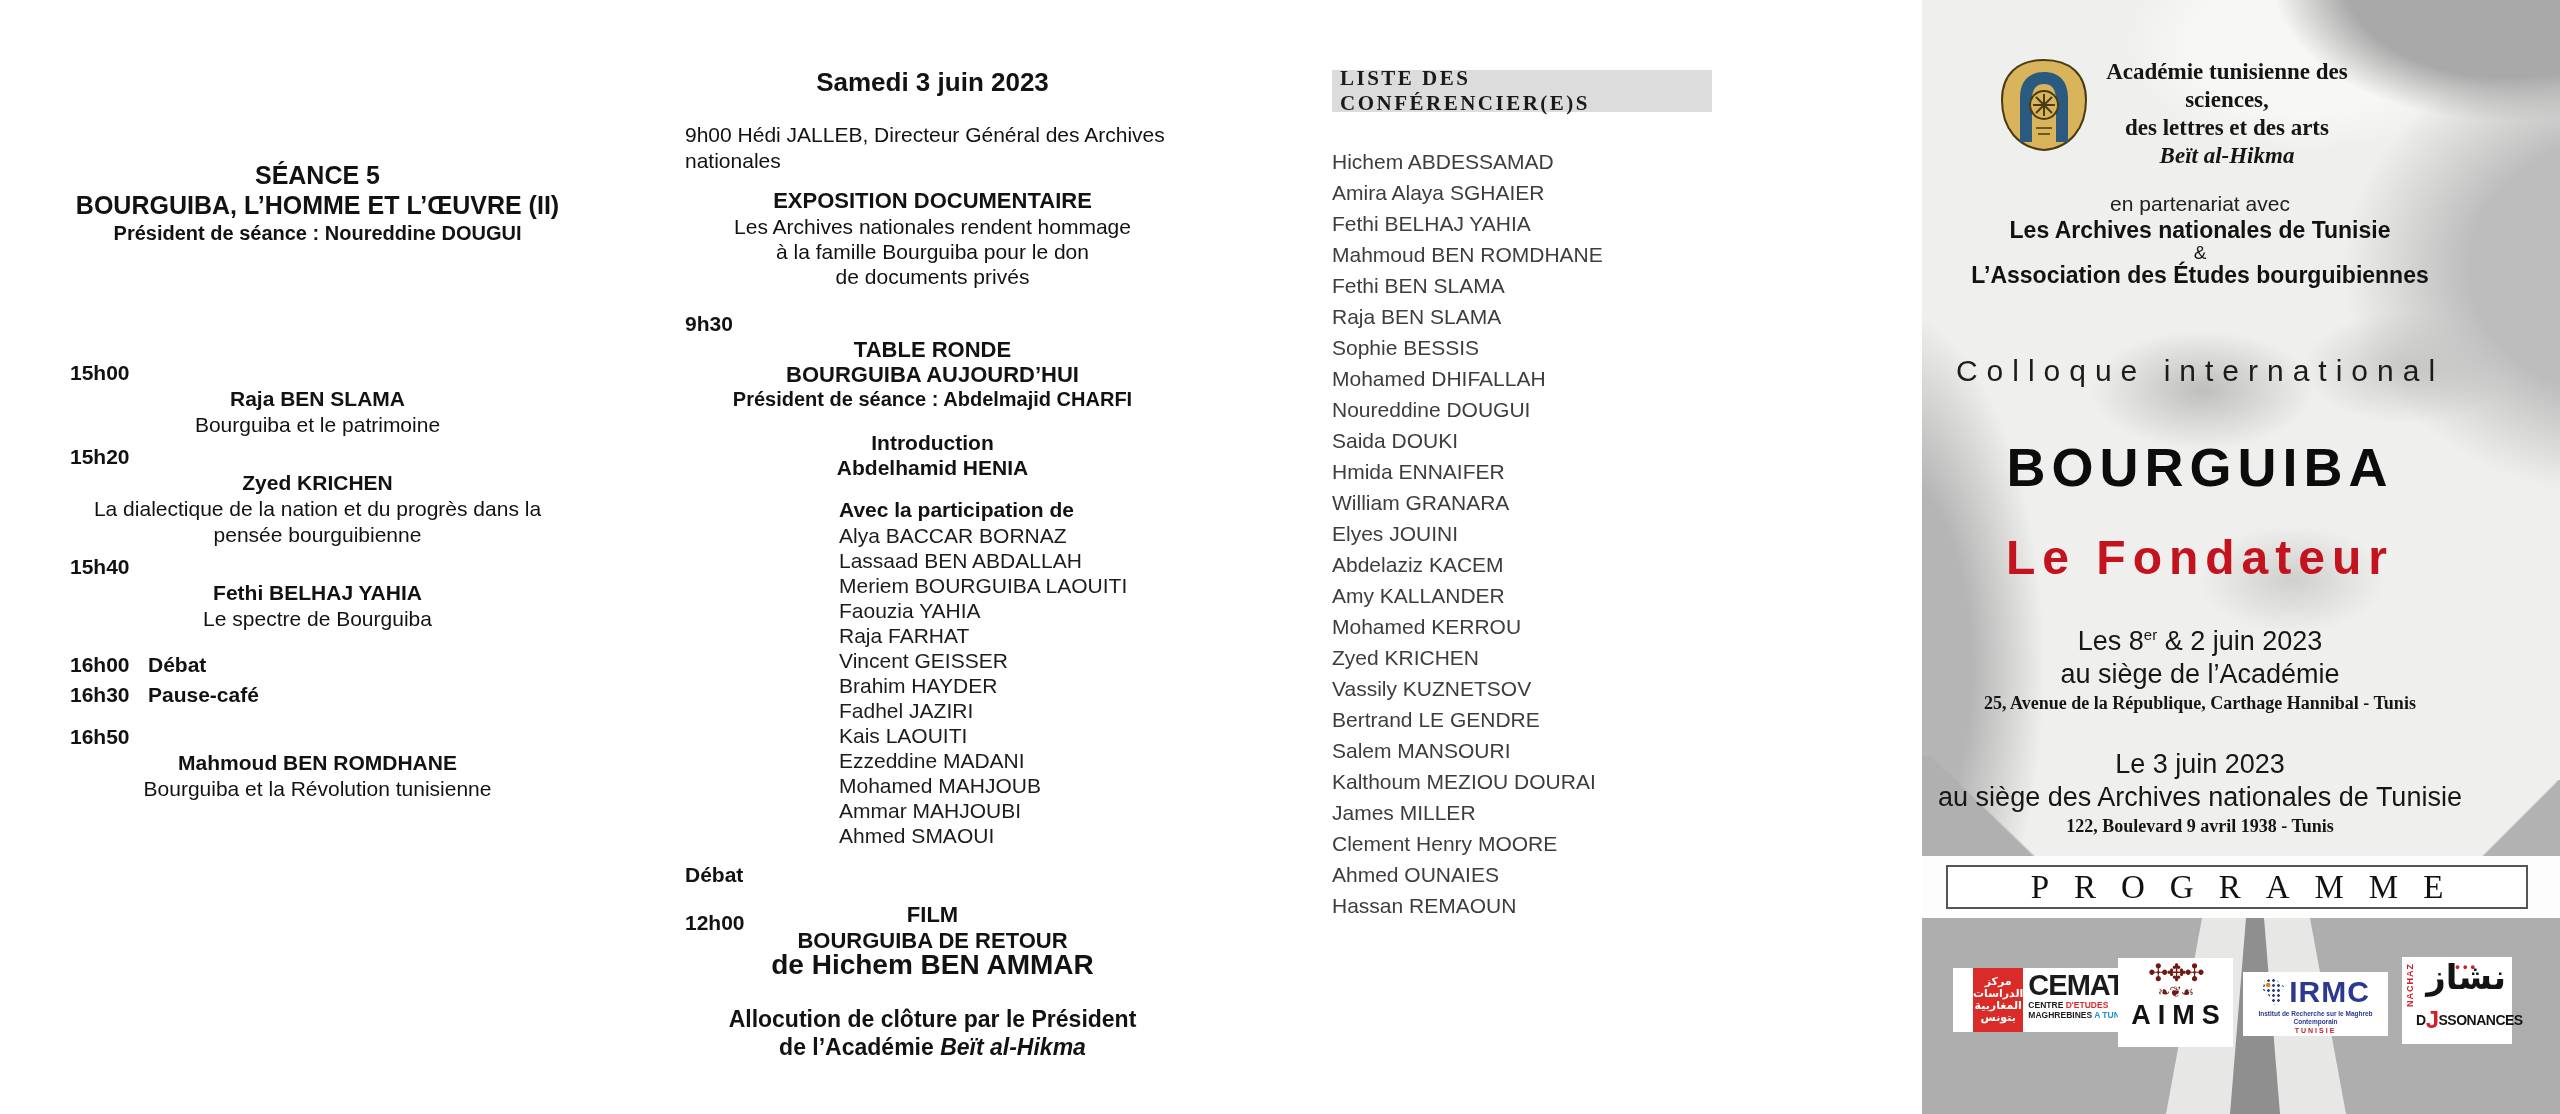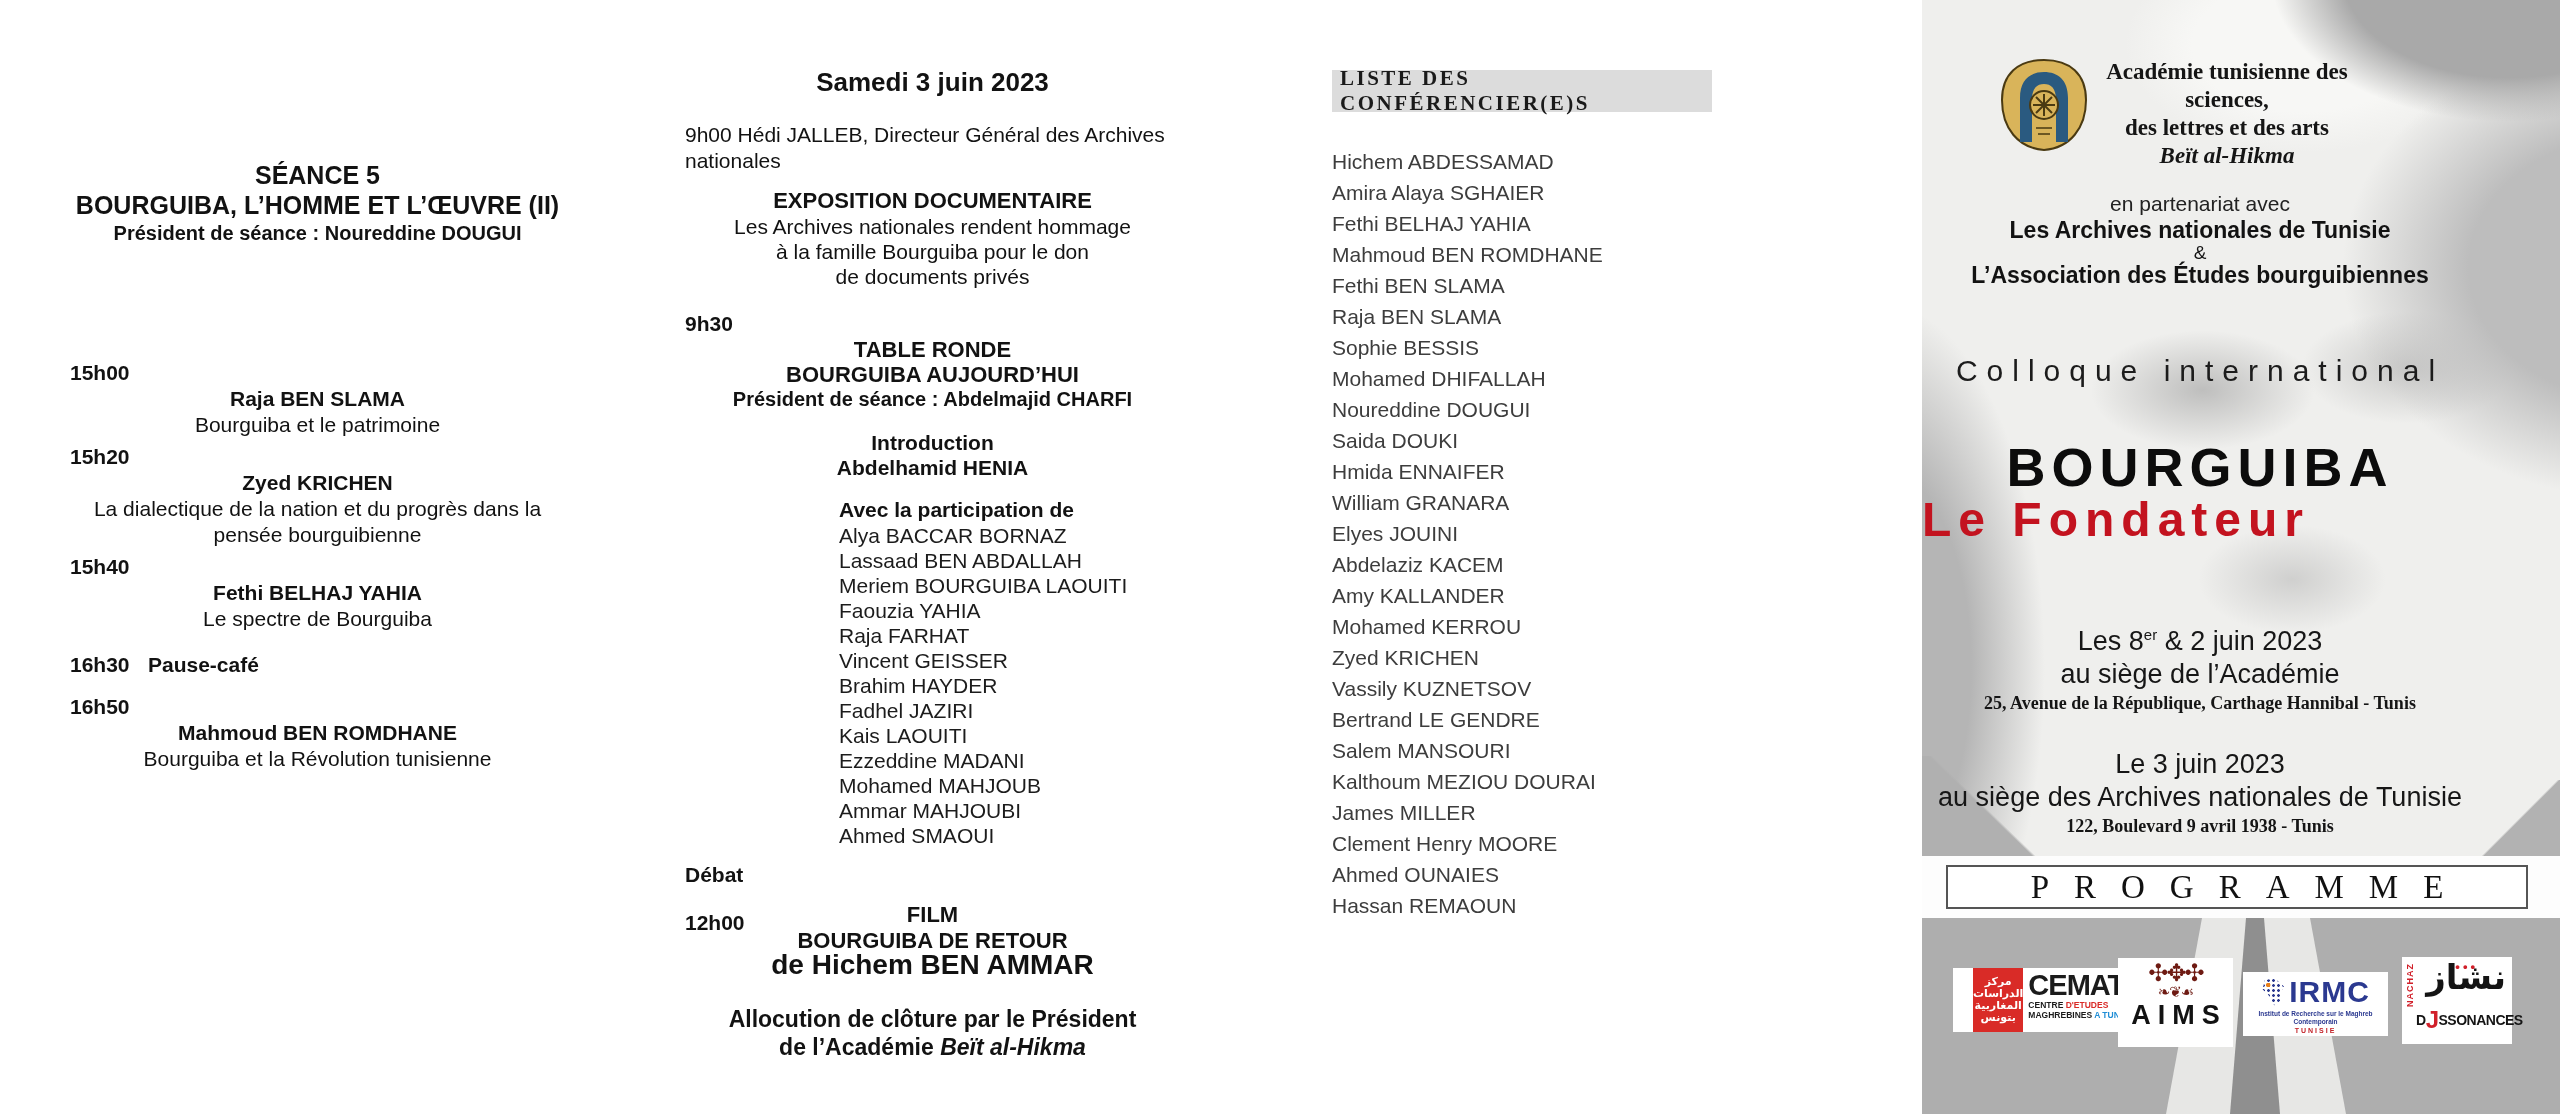--- a/index.html
+++ b/index.html
@@ -74,21 +74,21 @@
   .academy .it{font-style:italic;}
   .emblem{position:absolute;left:76px;top:58px;width:92px;height:94px;}
   .partnership{position:absolute;left:0;top:190px;width:556px;text-align:center;}
   .p-intro{font-size:21px;line-height:27px;color:#222;}
   .p-partner{font-size:23px;font-weight:bold;line-height:27px;}
   .p-amp{font-size:19px;line-height:18px;}
   .colloque{position:absolute;left:0;top:354px;width:556px;text-align:center;
       font-size:30px;letter-spacing:9px;color:#1c1c1c;}
   .title-main{position:absolute;left:0;top:436px;width:556px;text-align:center;
       font-size:54px;font-weight:bold;letter-spacing:6px;color:#0c0c0c;}
-  .title-sub{position:absolute;left:0;top:492px;width:556px;
+  .title-sub{position:absolute;left:0;top:530px;width:556px;text-align:center;
       font-size:48px;font-weight:bold;letter-spacing:7px;}
   .dates1{position:absolute;left:0;top:618px;width:556px;text-align:center;}
   .dates2{position:absolute;left:0;top:748px;width:556px;text-align:center;}
   .d-line{font-size:27px;line-height:33px;color:#161616;}
   .d-line sup{font-size:15px;}
   .d-addr{font-family:"Liberation Serif",serif;font-weight:bold;font-size:18px;line-height:24px;color:#151515;}
   .prog-band{position:absolute;left:0;top:856px;width:638px;height:62px;background:#fdfdfd;}
   .prog-box{position:absolute;left:24px;top:9px;right:32px;bottom:9px;border:2px solid #555;
       display:flex;align-items:center;justify-content:center;font-family:"Liberation Serif",serif;
       font-size:33px;letter-spacing:25px;text-indent:25px;color:#111;background:#fff;}
@@ -150,20 +150,23 @@
       </div>
         <div class="talk">
         <div class="time">15h40</div>
         <div class="speaker">Fethi BELHAJ YAHIA</div>
         <div class="ttl">Le spectre de Bourguiba</div>
       </div>
       </div>
 
     <div class="breaks">
         <div class="break-line">
+        <span class="bt">16h00</span><span>Débat</span>
+      </div>
+        <div class="break-line">
         <span class="bt">16h30</span><span>Pause-café</span>
       </div>
       </div>
 
     <div class="talk closing-talk">
       <div class="time">16h50</div>
       <div class="speaker">Mahmoud BEN ROMDHANE</div>
       <div class="ttl">Bourguiba et la Révolution tunisienne</div>
     </div>
   </div>

